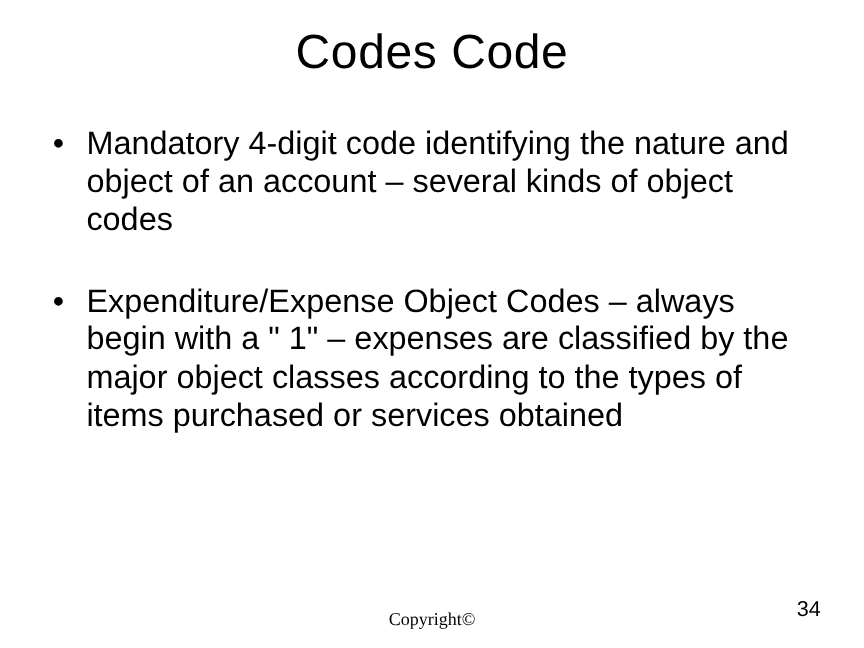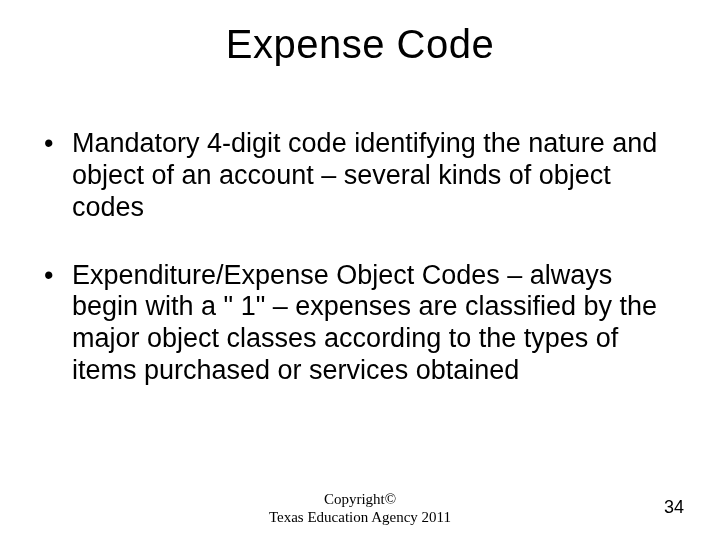--- a/index.html
+++ b/index.html
@@ -23,21 +23,21 @@
     top: 22px;
     left: 0;
     width: 720px;
     text-align: center;
     font-size: 40px;
     font-weight: 400;
     letter-spacing: 0.5px;
   }
   .body {
     position: absolute;
-    top: 128px;
+    top: 104px;
     left: 40px;
     width: 640px;
   }
   ul.bullets {
     list-style: none;
     padding: 0;
     margin: 0;
   }
   ul.bullets > li {
     position: relative;
@@ -72,33 +72,32 @@
     bottom: 22px;
     right: 36px;
     font-size: 18px;
   }
 </style>
 </head>
 <body>
 
 <div class="slide">
 
-  <div class="title">Expense Code</div>
+  <div class="title">Codes Code</div>
 
   <div class="body">
     <ul class="bullets">
       <li>
         <span>Mandatory 4-digit code identifying the nature and object of an account – several kinds of object codes</span>
       </li>
       <li>
         <span class="b2-bold">Expenditure/Expense Object Codes</span><span> – always begin with a " 1" – expenses are classified by the major object classes according to the types of items purchased or services obtained</span>
       </li>
     </ul>
   </div>
 
   <div class="footer">
     <div>Copyright©</div>
-    <div>Texas Education Agency 2011</div>
   </div>
 
   <div class="pagenum">34</div>
 
 </div>
 
 </body></html>

